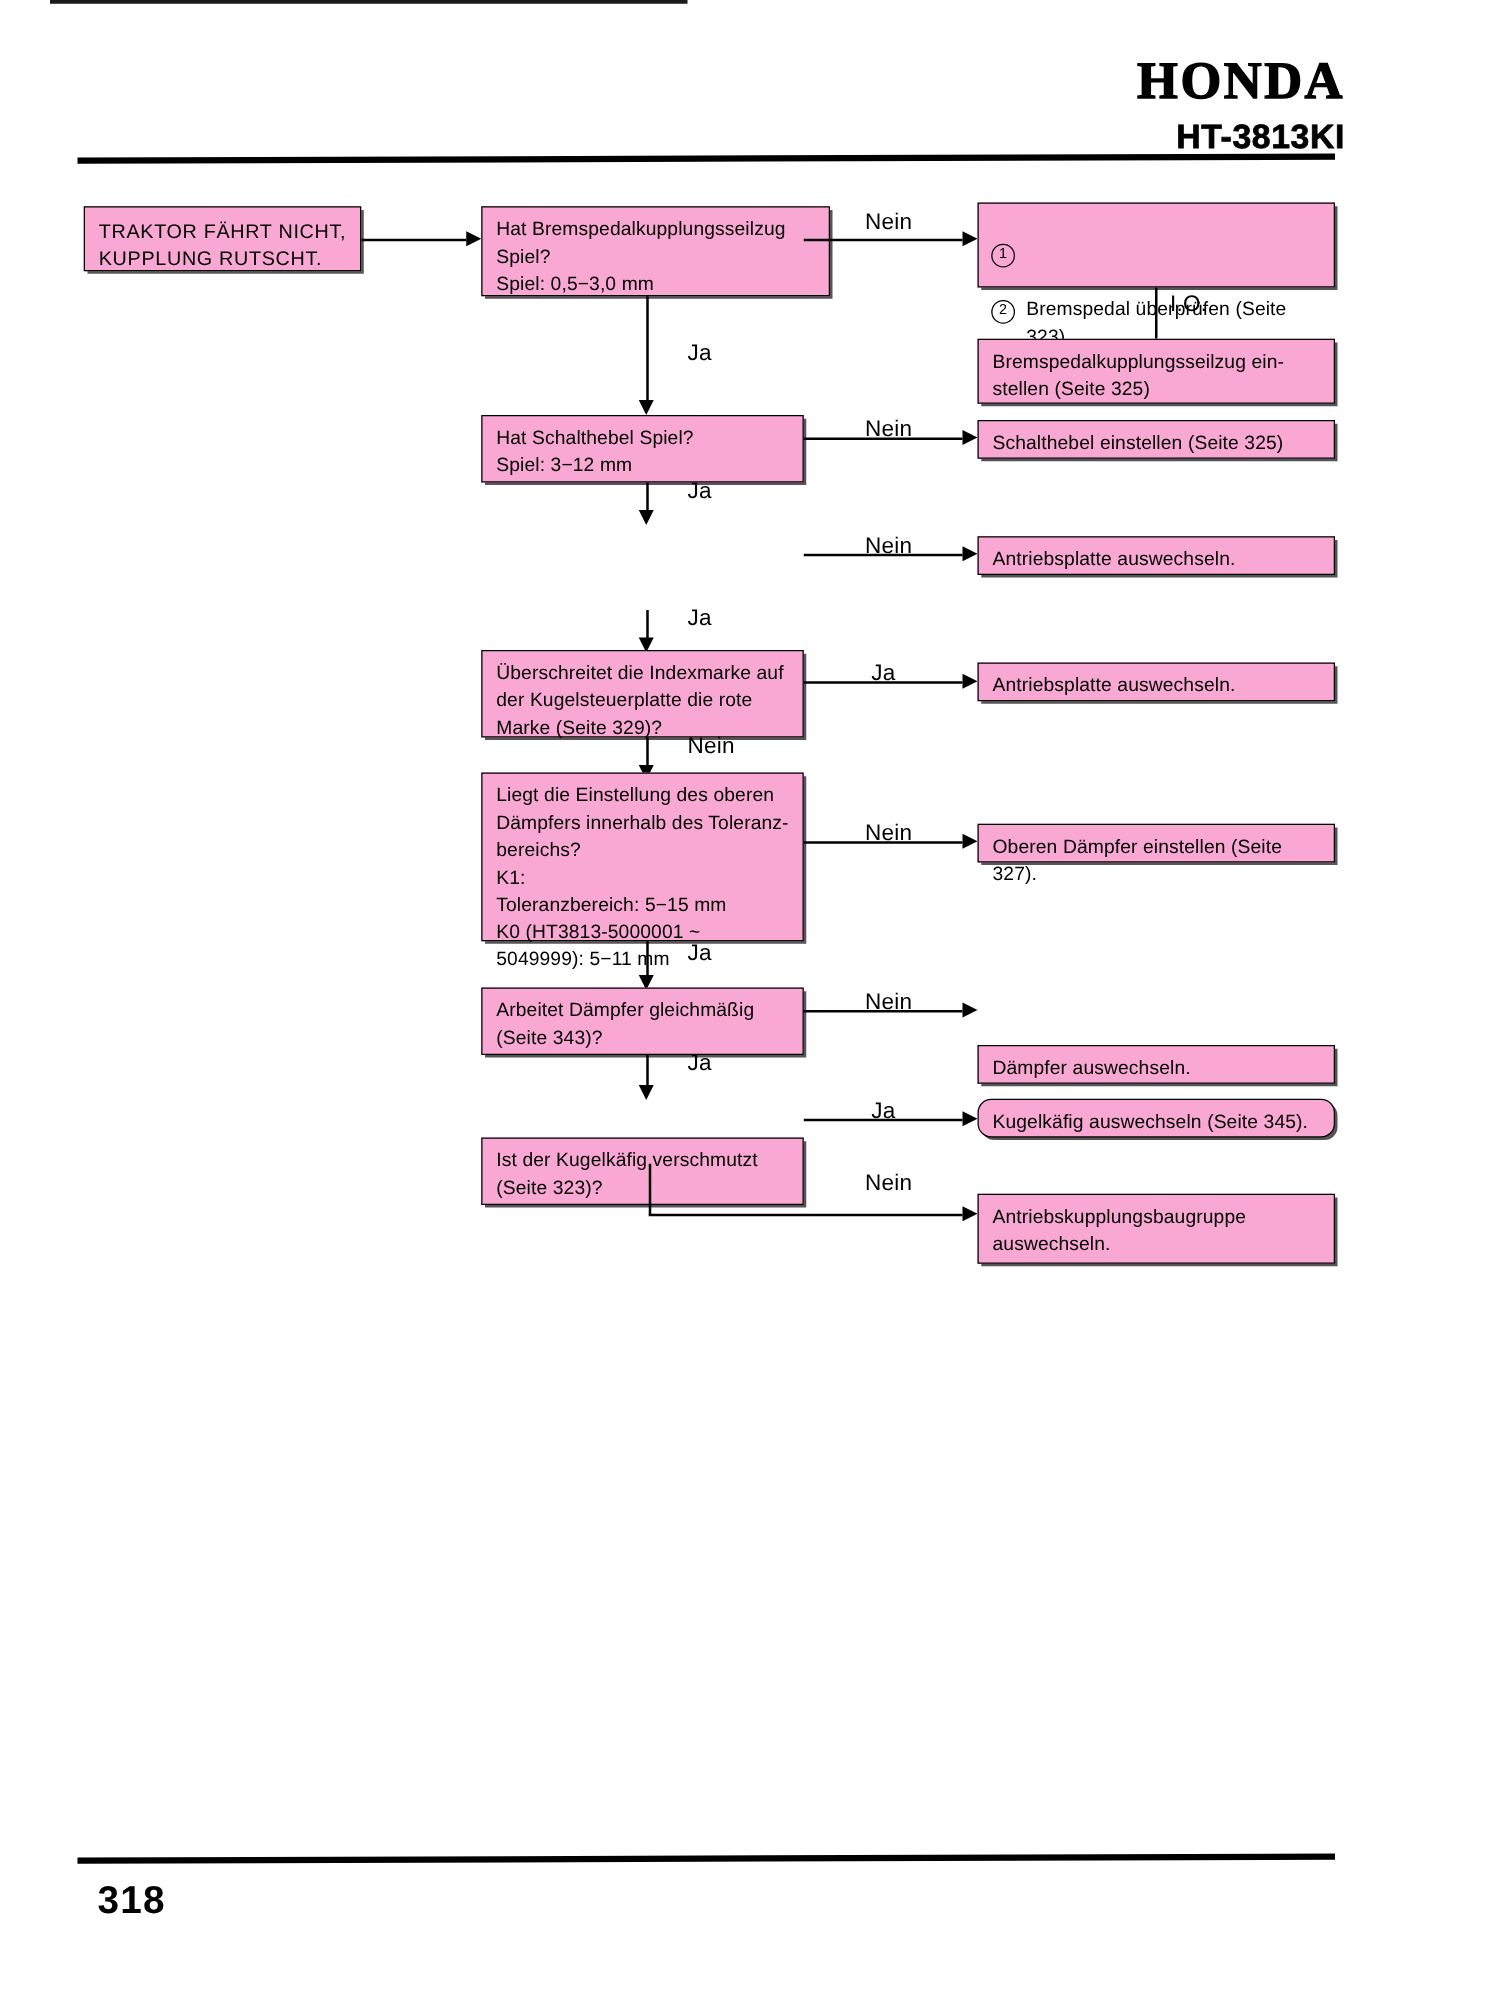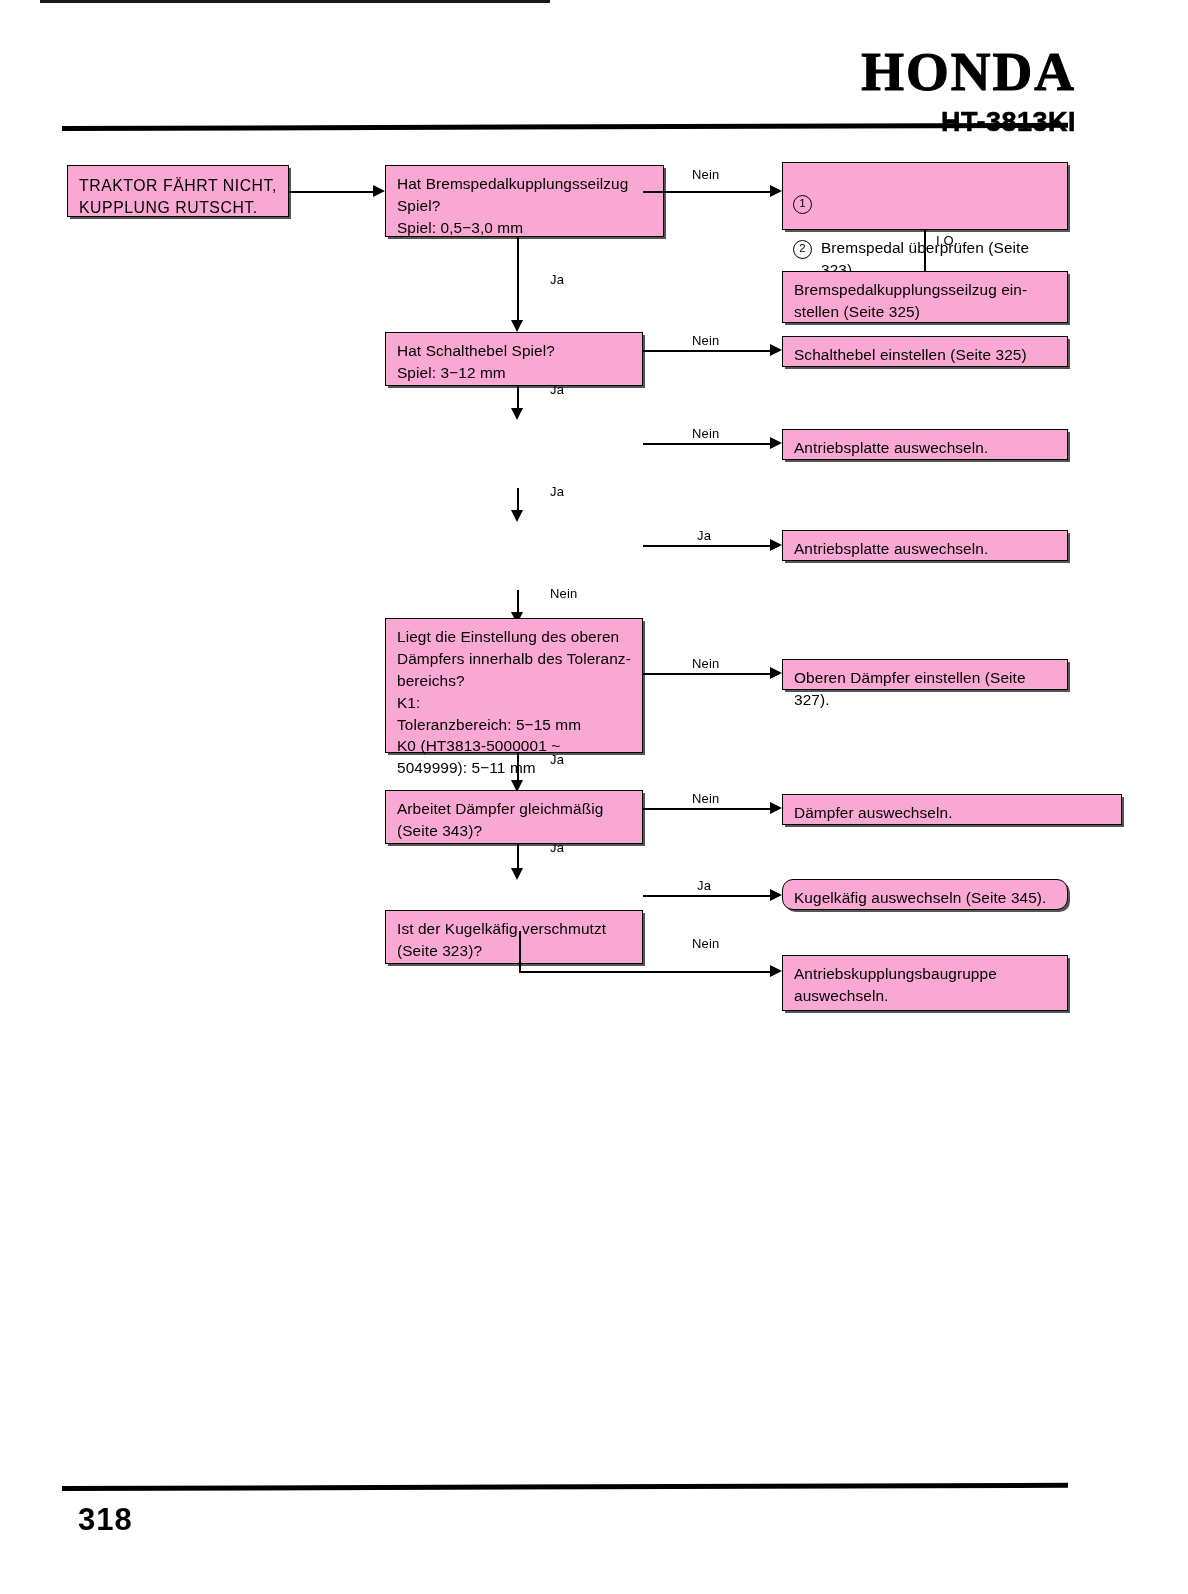--- a/index.html
+++ b/index.html
@@ -24,21 +24,21 @@
     background: #1a1a1a;
   }
   #brand-block {
     position: absolute;
     right: 112px; top: 44px;
     text-align: right;
   }
   #brand-honda {
     font-family: "Liberation Serif", serif;
     font-weight: bold;
-    font-size: 55px;
+    font-size: 42px;
     letter-spacing: 2px;
     line-height: 1;
     -webkit-text-stroke: 1.1px #000;
   }
   #brand-model {
     font-family: "Liberation Sans", sans-serif;
     font-weight: bold;
     font-size: 27px;
     letter-spacing: 0.5px;
     line-height: 1;
@@ -122,21 +122,21 @@
   }
   .arrow.down {
     border-left: 6.5px solid transparent;
     border-right: 6.5px solid transparent;
     border-top: 12px solid #000;
     border-bottom: 0;
   }
 
   .edge-label {
     position: absolute;
-    font-size: 13px;
+    font-size: 18px;
     letter-spacing: 0.2px;
   }
 </style>
 </head>
 <body>
 
 <div id="top-crop-rule"></div>
 
 <div id="brand-block">
   <div id="brand-honda">HONDA</div>
@@ -197,20 +197,23 @@
   <div class="ln h" style="left:643px; top:443px; width:127px;"></div>
   <div class="arrow" style="left:770px; top:437px;"></div>
   <div class="edge-label" style="left:692px; top:426px;">Nein</div>
 
   <div class="node" style="left:782px; top:429px; width:286px; height:31px;">Antriebsplatte auswechseln.</div>
 
   <div class="ln v" style="left:517px; top:488px; height:26px;"></div>
   <div class="arrow down" style="left:511px; top:510px;"></div>
   <div class="edge-label" style="left:550px; top:484px;">Ja</div>
 
+  <div class="node" style="left:385px; top:520px; width:258px; height:70px;">Überschreitet die Indexmarke auf
+der Kugelsteuerplatte die rote
+Marke (Seite 329)?</div>
 
   <div class="ln h" style="left:643px; top:545px; width:127px;"></div>
   <div class="arrow" style="left:770px; top:539px;"></div>
   <div class="edge-label" style="left:697px; top:528px;">Ja</div>
 
   <div class="node" style="left:782px; top:530px; width:286px; height:31px;">Antriebsplatte auswechseln.</div>
 
   <div class="ln v" style="left:517px; top:590px; height:26px;"></div>
   <div class="arrow down" style="left:511px; top:612px;"></div>
   <div class="edge-label" style="left:550px; top:586px;">Nein</div>
@@ -233,21 +236,21 @@
   <div class="arrow down" style="left:511px; top:780px;"></div>
   <div class="edge-label" style="left:550px; top:752px;">Ja</div>
 
   <div class="node" style="left:385px; top:790px; width:258px; height:54px;">Arbeitet Dämpfer gleichmäßig
 (Seite 343)?</div>
 
   <div class="ln h" style="left:643px; top:808px; width:127px;"></div>
   <div class="arrow" style="left:770px; top:802px;"></div>
   <div class="edge-label" style="left:692px; top:791px;">Nein</div>
 
-  <div class="node" style="left:782px; top:794px; width:340px; height:31px;">Dämpfer auswechseln.</div>
+  <div class="node" style="left:782px; top:836px; width:286px; height:31px;">Dämpfer auswechseln.</div>
 
   <div class="ln v" style="left:517px; top:844px; height:27px;"></div>
   <div class="arrow down" style="left:511px; top:868px;"></div>
   <div class="edge-label" style="left:550px; top:840px;">Ja</div>
 
   <div class="node" style="left:385px; top:877px; width:258px; height:54px;margin-top:33px;">Ist der Kugelkäfig verschmutzt
 (Seite 323)?</div>
 
   <div class="ln h" style="left:643px; top:895px; width:127px;"></div>
   <div class="arrow" style="left:770px; top:889px;"></div>

